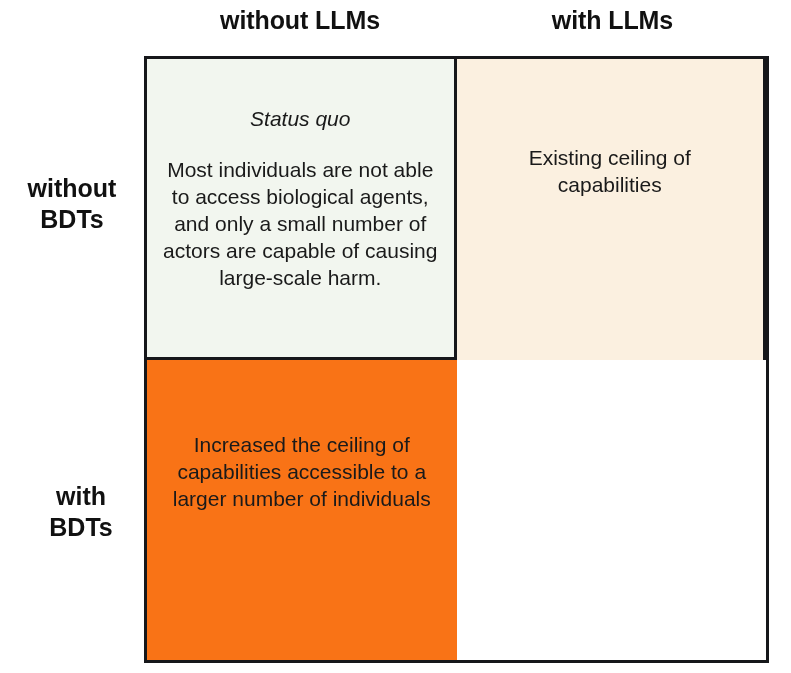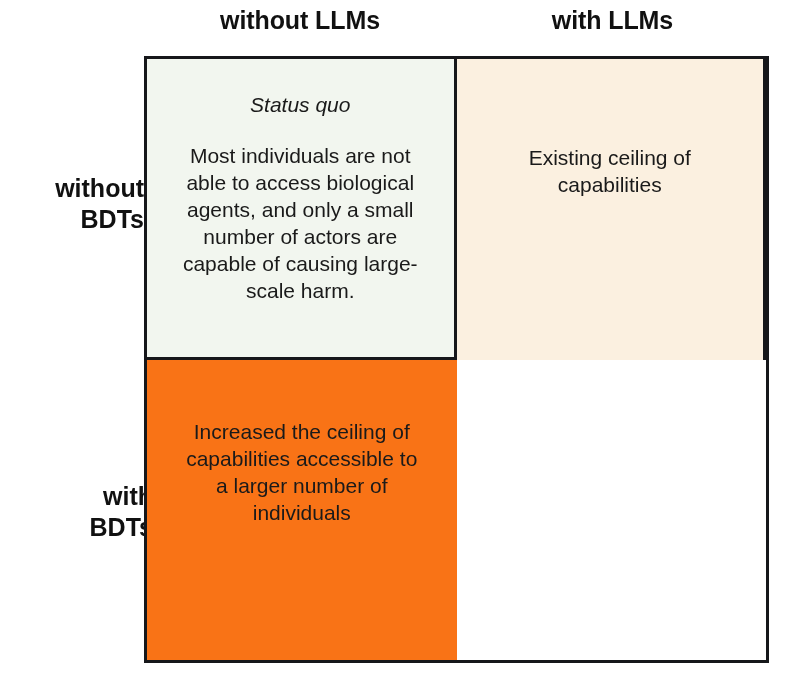--- a/index.html
+++ b/index.html
@@ -38,21 +38,21 @@
     white-space: nowrap;
   }
   #col-header-left  { left: 144px; width: 312px; }
   #col-header-right { left: 456px; width: 313px; }
 
   
   .row-header {
     position: absolute;
     left: 0px;
     width: 144px;
-    text-align: right;
+    text-align: center;
     font-size: 25px;
     font-weight: bold;
     color: #111111;
     line-height: 31px;
   }
   #row-header-top    { top: 173px; }
   #row-header-bottom { top: 481px; margin-left: 9px; }
   .row-header .rh-line { display: block; }
 
   
@@ -69,21 +69,21 @@
     grid-template-rows: 1fr 1fr;
   }
 
   .cell {
     position: relative;
     box-sizing: border-box;
     display: flex;
     flex-direction: column;
     justify-content: center;
     align-items: center;
-    padding: 0 22px;
+    padding: 0 8px;
     overflow: hidden;
   }
   .cell-r0c0 {
     background: #f2f6ef;
     border-right: 3px solid #16171a;
     border-bottom: 3px solid #16171a;
   }
   .cell-r0c1 {
     background: #fbf0e0;
     border-bottom: 3px solid #16171a;

